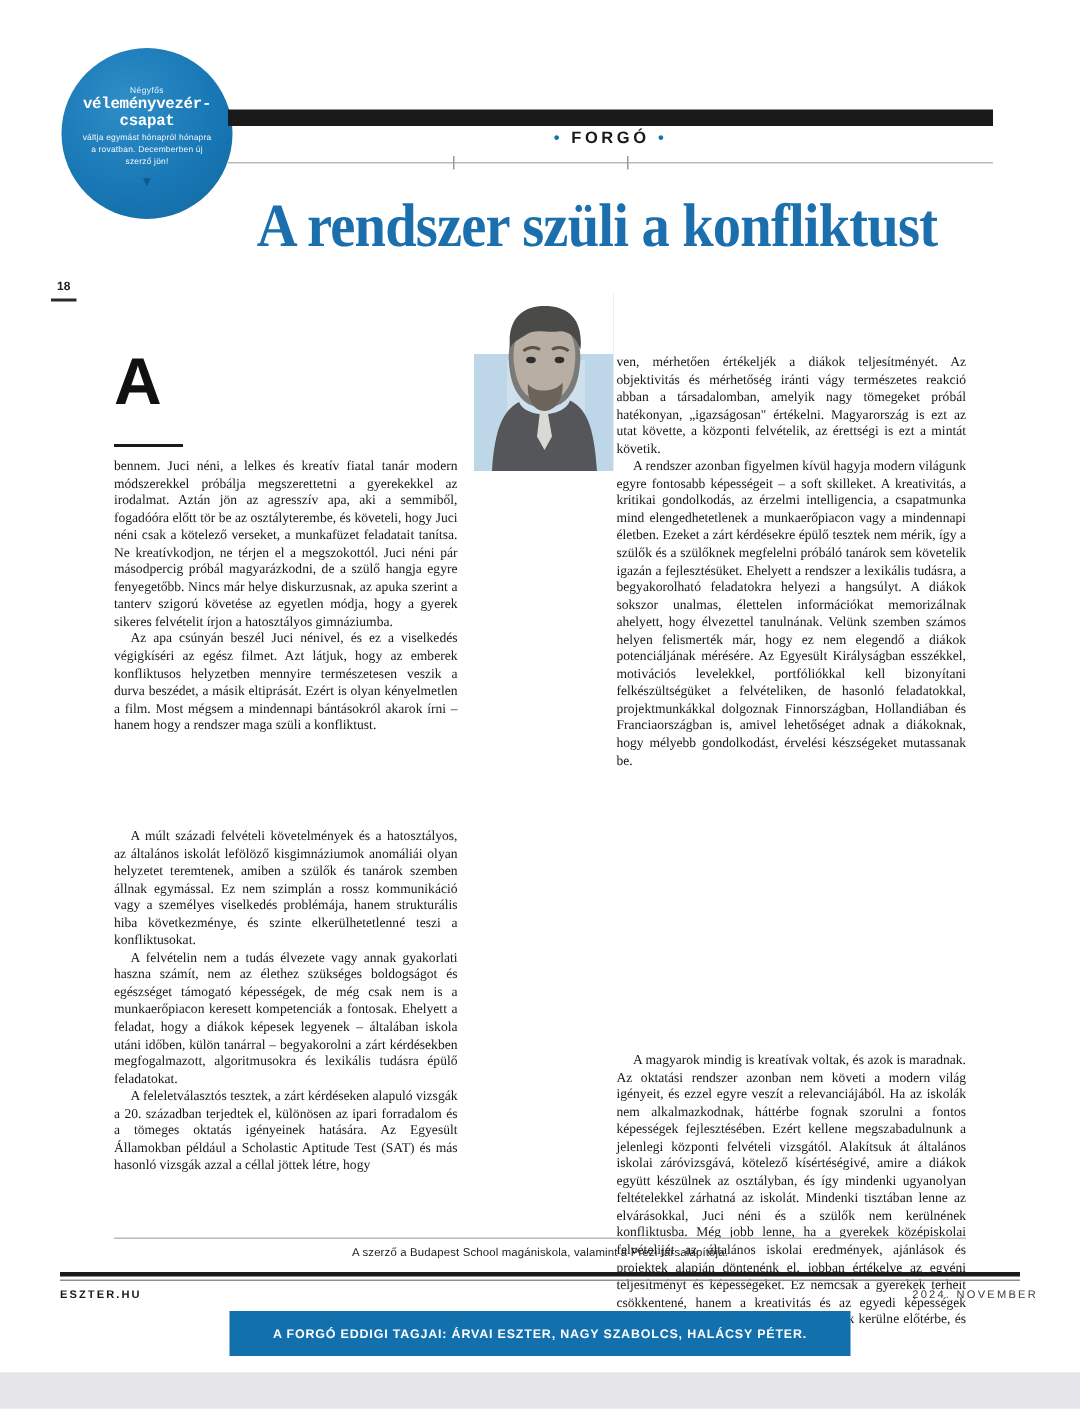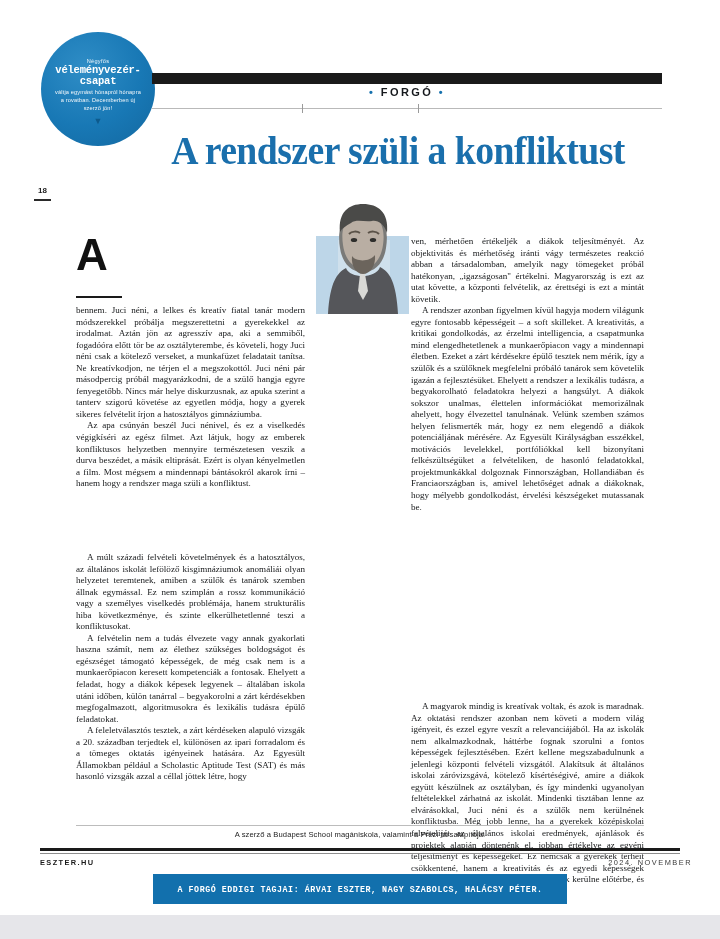--- a/index.html
+++ b/index.html
@@ -195,21 +195,21 @@
     font-size:7.4px;letter-spacing:1.5px;color:#3a3a3a;
   }
 
   
   .banner{
     position:absolute;left:153px;top:874px;width:414px;height:30px;
     background:#1270ad;
     display:flex;align-items:center;justify-content:center;
   }
   .banner span{
-    font-family:Liberation Mono, monospace;
+    font-family:Liberation Sans, sans-serif;
     font-weight:bold;font-size:8.3px;letter-spacing:.55px;color:#ffffff;
   }
 </style>
 </head>
 <body>
 
 <div class="page">
 
   <div class="badge">
     <div class="b-l1">Négyfős</div>

